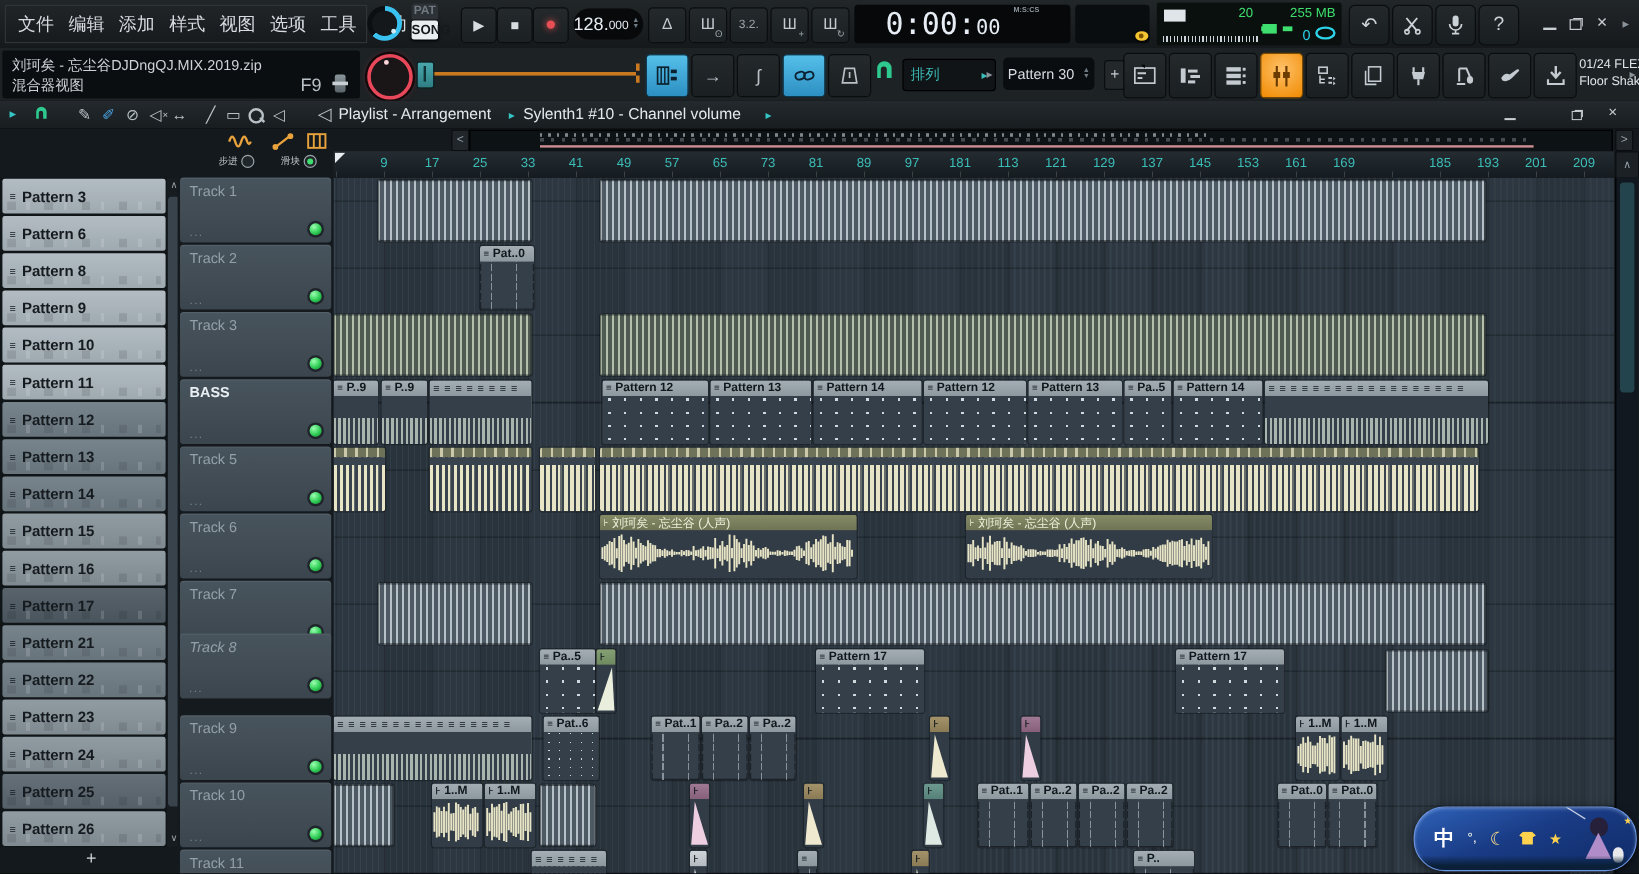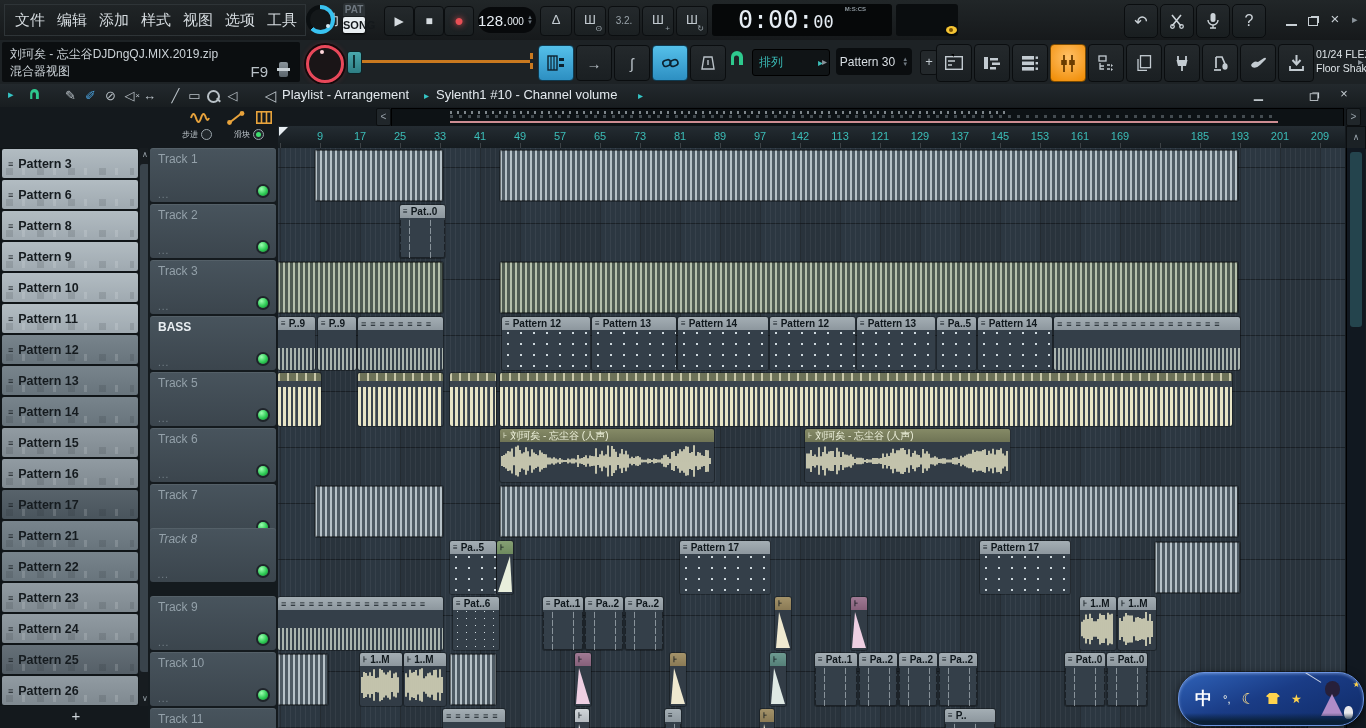--- a/index.html
+++ b/index.html
@@ -243,20 +243,29 @@
     <div class="sbtn" style="left:574px"><span class="main">Ш</span><span class="sub">ʘ</span></div>
     <div class="sbtn cd" style="left:608px"><span>3.2.</span></div>
     <div class="sbtn" style="left:642px"><span class="main">Ш</span><span class="sub">+</span></div>
     <div class="sbtn" style="left:676px"><span class="main">Ш</span><span class="sub">↻</span></div>
     <div class="timep">
       <span class="digits"><span>0:00:</span><span class="cs">00</span></span>
       <span class="fmt">M:S:CS</span>
     </div>
     <div class="blkpanel"></div>
     <div class="hint-eye"></div>
+    <div class="monitor">
+      <span class="wrect"></span>
+      <span class="cpu">20</span>
+      <span class="mem">255 MB</span>
+      <span class="chip"></span>
+      <span class="poly">0</span>
+      <span class="oval"></span>
+      <span class="wave"></span>
+    </div>
     <div class="rbtn" style="left:1124px">
         <span>↶</span>
       </div>
     <div class="rbtn" style="left:1160px">
       <svg width="16" height="16" viewBox="0 0 16 16">
           <path d="M3 2 L12 13 M12 2 L3 13" stroke="#ccd3d8" stroke-width="1.6"></path>
           <circle cx="3.5" cy="13.5" r="1.8" fill="none" stroke="#ccd3d8" stroke-width="1.3"></circle>
           <circle cx="12.5" cy="13.5" r="1.8" fill="none" stroke="#ccd3d8" stroke-width="1.3"></circle>
         </svg>
     </div>
@@ -479,21 +488,21 @@
           <div class="tick" style="left: 122px;">25</div>
           <div class="tick" style="left: 162px;">33</div>
           <div class="tick" style="left: 202px;">41</div>
           <div class="tick" style="left: 242px;">49</div>
           <div class="tick" style="left: 282px;">57</div>
           <div class="tick" style="left: 322px;">65</div>
           <div class="tick" style="left: 362px;">73</div>
           <div class="tick" style="left: 402px;">81</div>
           <div class="tick" style="left: 442px;">89</div>
           <div class="tick" style="left: 482px;">97</div>
-          <div class="tick" style="left: 522px;">142</div>
+          <div class="tick" style="left: 522px;">181</div>
           <div class="tick" style="left: 562px;">113</div>
           <div class="tick" style="left: 602px;">121</div>
           <div class="tick" style="left: 642px;">129</div>
           <div class="tick" style="left: 682px;">137</div>
           <div class="tick" style="left: 722px;">145</div>
           <div class="tick" style="left: 762px;">153</div>
           <div class="tick" style="left: 802px;">161</div>
           <div class="tick" style="left: 842px;">169</div>
           <div class="tick" style="left: 850px; margin-top: 33px;">177</div>
           <div class="tick" style="left: 922px;">185</div>

